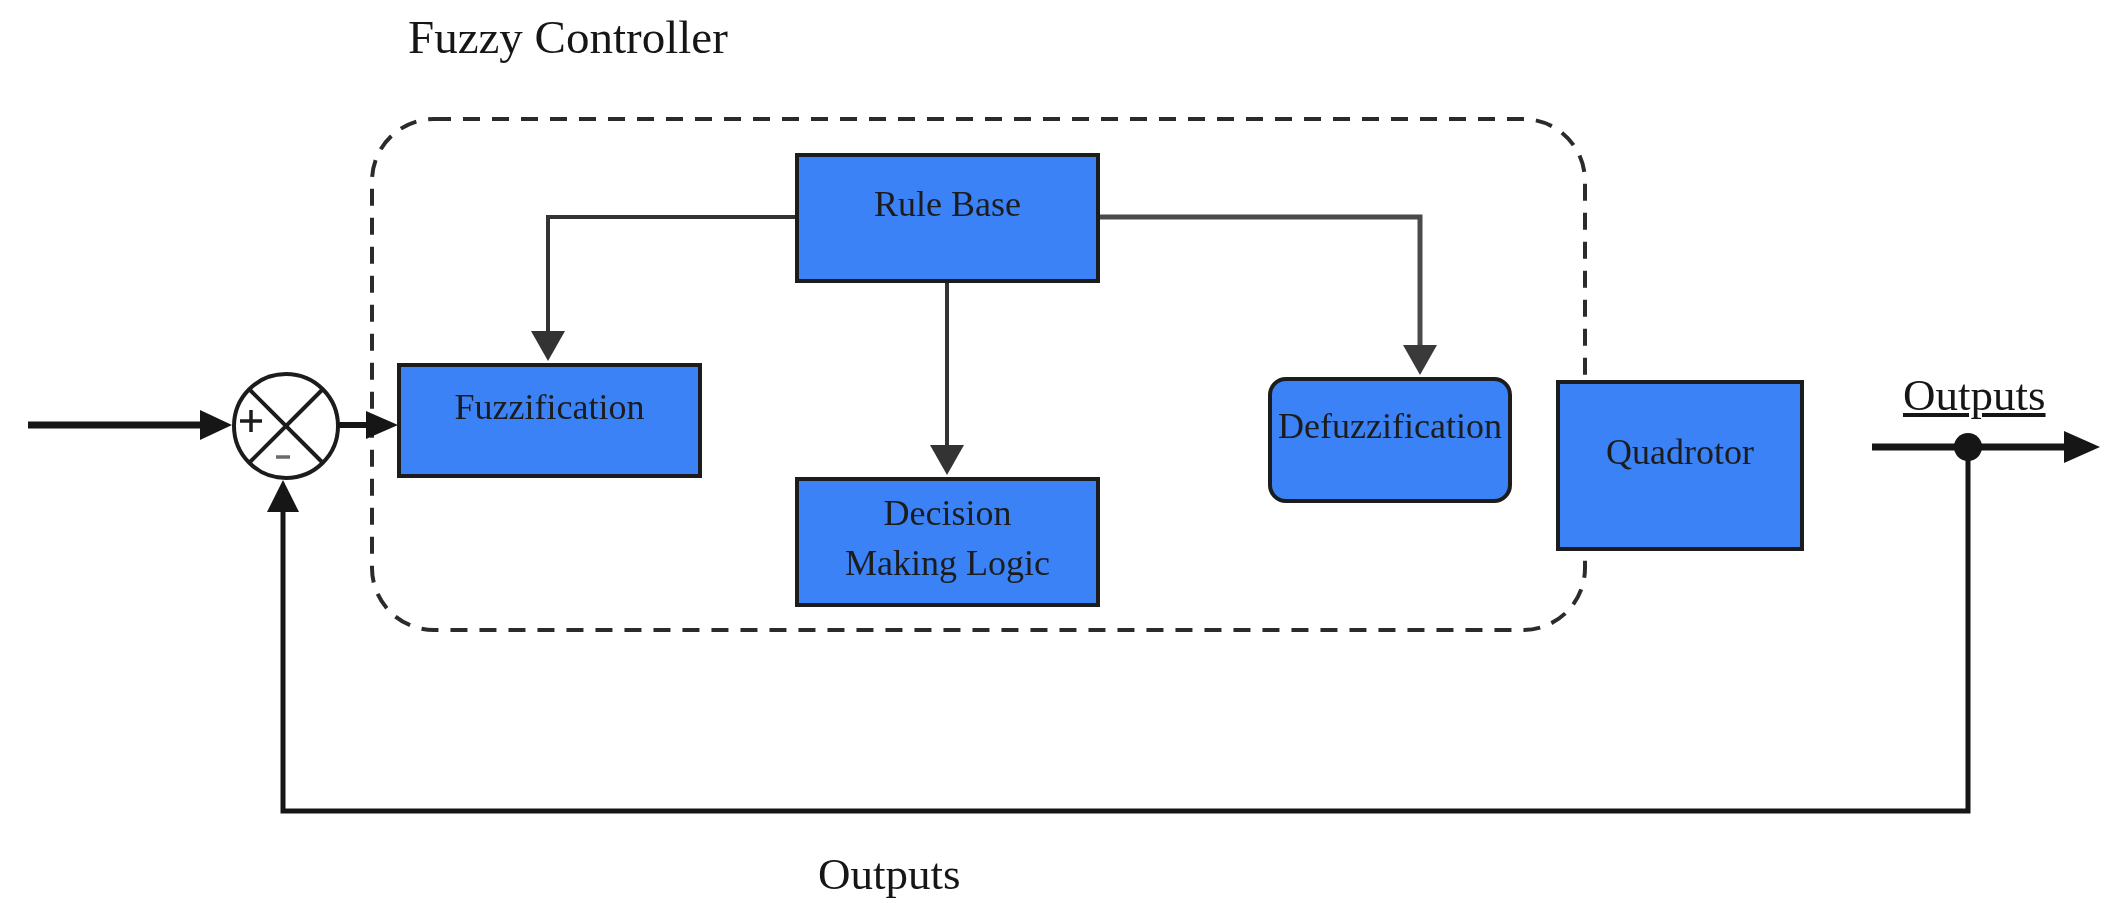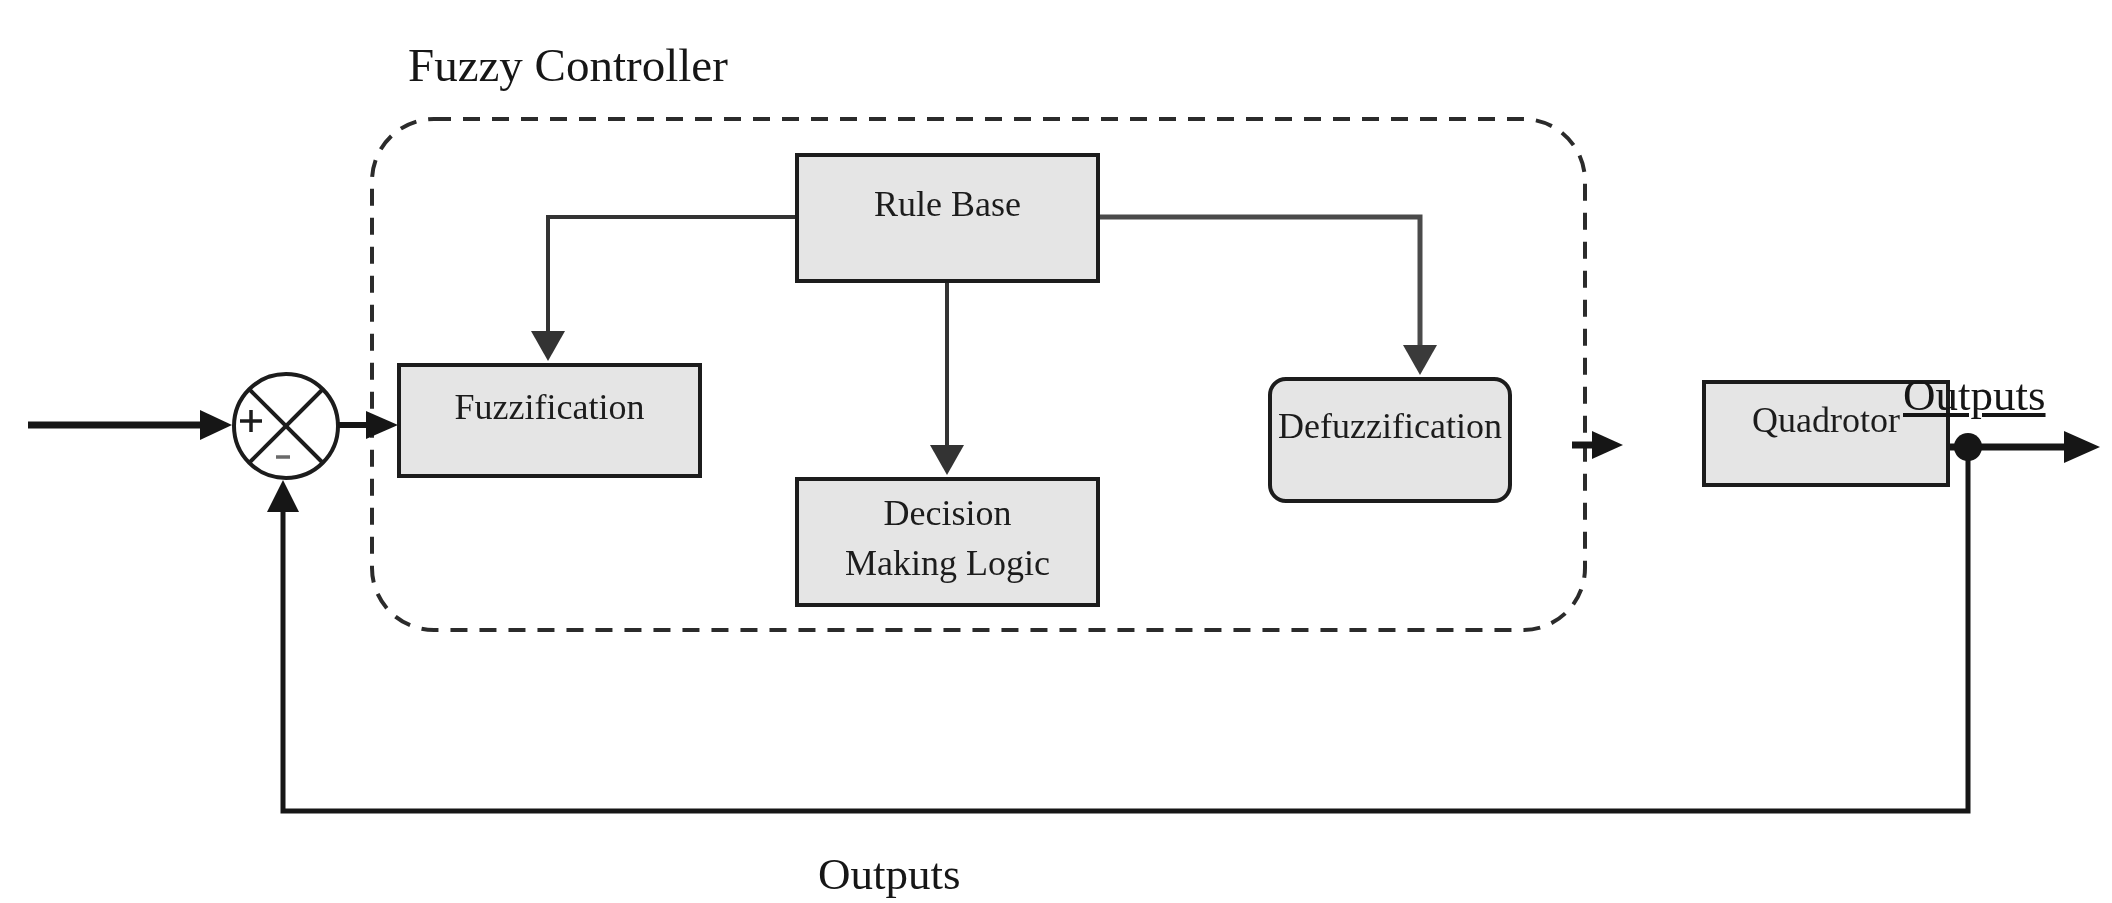--- a/index.html
+++ b/index.html
@@ -7,38 +7,38 @@
     font-family:"Liberation Serif","DejaVu Serif",serif;
   }
   .canvas{
     position:relative; width:2112px; height:903px; background:#ffffff; overflow:hidden;
   }
   svg.wires{
     position:absolute; left:0; top:0; width:2112px; height:903px; display:block;
   }
   .block{
     position:absolute; box-sizing:border-box;
-    border:4px solid #1c1c1c; background:#e5e5e5;
+    border:4px solid #1c1c1c; background:#3b82f6;
     display:flex; align-items:center; justify-content:center;
     padding-bottom:26px;
   }
   .block .block-label{
     font-size:36px; color:#1c1c1c; text-align:center;
     line-height:1.38; white-space:pre-line;
   }
   .outer-label{
     position:absolute; font-size:45px; color:#161616; white-space:nowrap;
   }
   
   #rule-base        {left:795px;  top:153px; width:305px; height:130px;}
   #fuzzification    {left:397px;  top:363px; width:305px; height:115px;}
   #decision-logic   {left:795px;  top:477px; width:305px; height:130px; padding-bottom:6px;justify-content:center;}
   #defuzzification  {left:1268px; top:377px; width:244px; height:126px;border-radius:18px;}
-  #quadrotor        {left:1702px; top:380px; width:248px; height:107px;}
-  #title-label      {left:408px;  top:10px;  font-size:47px;margin-top:28px;}
+  #quadrotor        {left:1556px; top:380px; width:248px; height:171px;}
+  #title-label      {left:408px;  top:10px;  font-size:47px;}
   #reference-label  {left:10px;   top:348px;}
   #outputs-label    {left:1903px; top:369px;text-decoration:underline;}
   #feedback-label   {left:818px;  top:848px;}
 </style>
 </head>
 <body>
 
 <div class="canvas">
 
   <svg class="wires" viewBox="0 0 2112 903">

